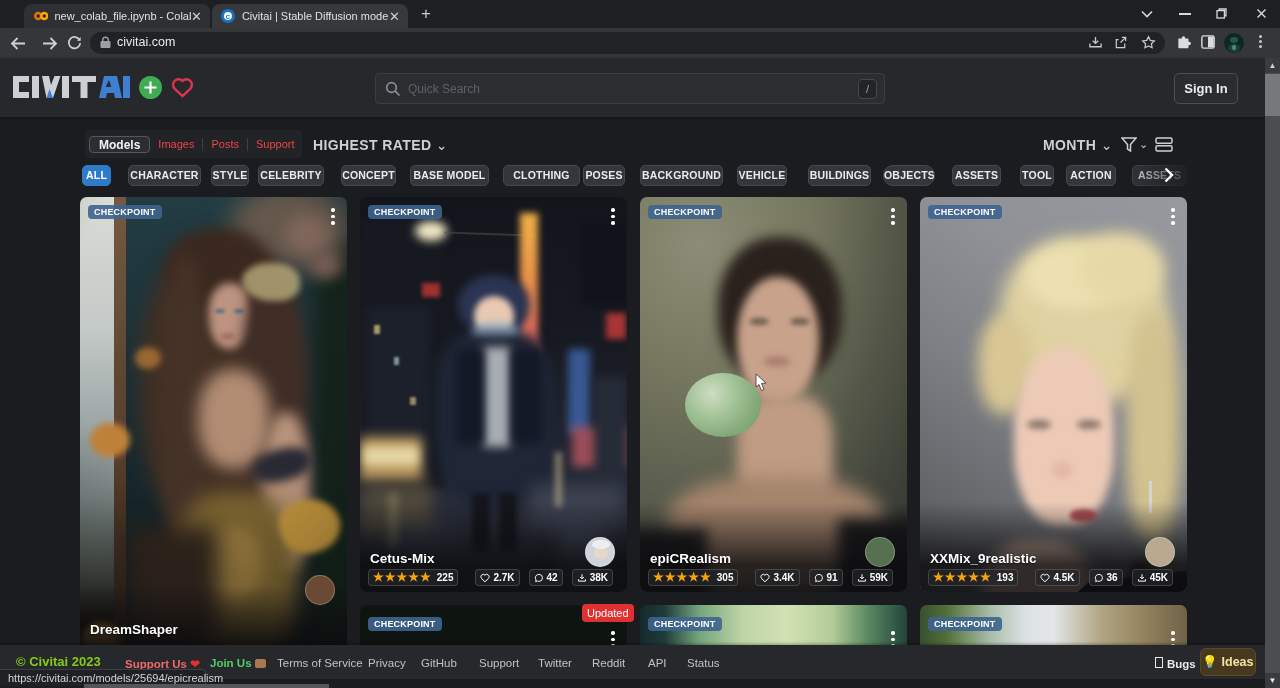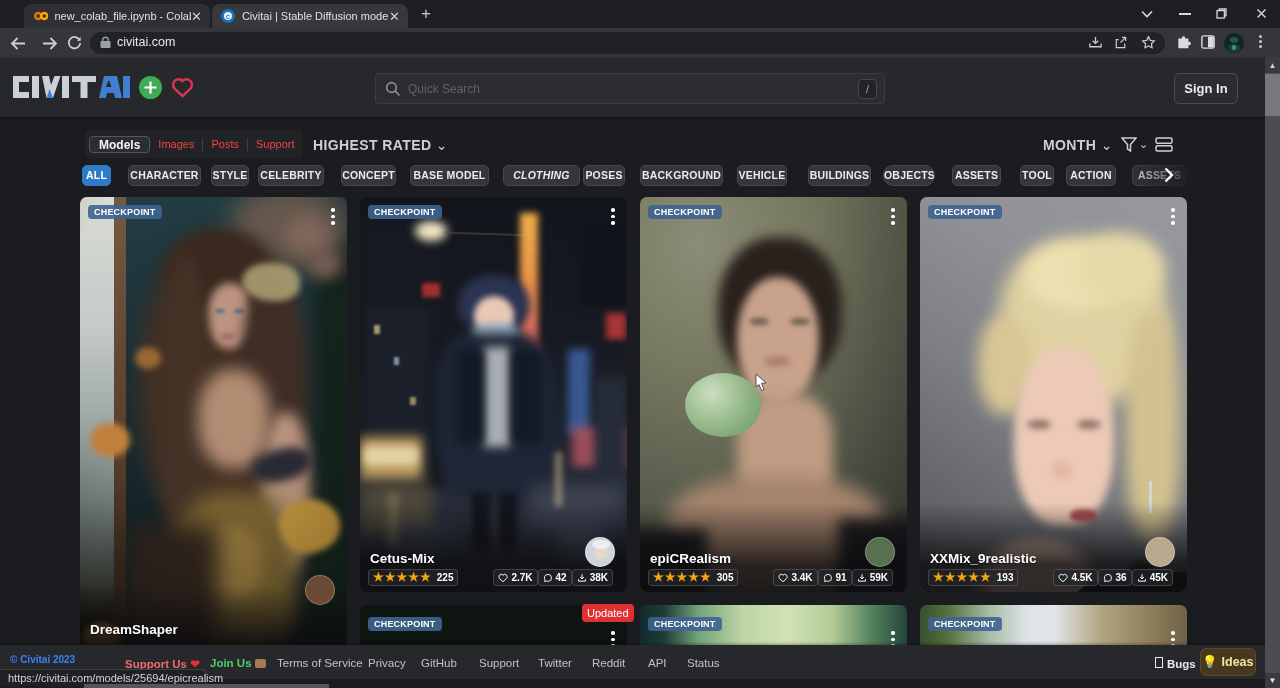--- a/index.html
+++ b/index.html
@@ -47,21 +47,21 @@
 .card { position:absolute; width:267px; border-radius:7px; overflow:hidden; background:#25262b; }
 .cbadge { position:absolute; left:8px; top:8px; background:rgba(62,100,143,.9); color:#fff; font-size:9px; font-weight:bold; letter-spacing:.2px; padding:2px 6px; border-radius:4px; z-index:5; }
 .cdots { position:absolute; right:12px; top:8px; width:4px; z-index:5; }
 .cdots span { display:block; width:3.5px; height:3.5px; border-radius:50%; background:#fff; margin:3px 0; }
 .cgrad { position:absolute; left:0; bottom:0; width:100%; height:90px; background:linear-gradient(180deg,rgba(12,12,14,0) 0%,rgba(12,12,14,.82) 70%); z-index:3; }
 .ctitle { position:absolute; left:10px; z-index:4; color:#fff; font-size:13.5px; font-weight:bold; text-shadow:0 1px 2px rgba(0,0,0,.7); }
 .crow { position:absolute; left:8px; right:14px; z-index:4; display:flex; }
 .pill { height:17px; background:rgba(36,38,43,.66); border:1px solid rgba(255,255,255,.16); border-radius:4px; display:flex; align-items:center; padding:0 4px; color:#fff; font-size:10px; font-weight:bold; white-space:nowrap; }
 .pill svg { margin-right:3px; }
 .stars { letter-spacing:1px; font-size:12px; color:#f2a30f; margin-right:5px; line-height:17px; }
-.pr { }
+.pr { margin-left:9px; }
 .avatar { position:absolute; width:30px; height:30px; border-radius:50%; z-index:4; border:1px solid rgba(255,255,255,.25); }
 
 
 #footer { position:absolute; left:0; top:645px; width:1265px; height:34px; background:#27282c; box-shadow:0 -1px 3px rgba(0,0,0,.35); z-index:20; }
 .flink { position:absolute; top:657px; font-size:11.5px; color:#c1c2c5; z-index:21; }
 #statusbubble { position:absolute; left:0; top:669px; width:206px; height:17px; background:#202124; border:1px solid #3c4043; border-left:none; border-bottom:none; border-top-right-radius:4px; z-index:30; color:#d3d4d6; font-size:11px; line-height:16px; padding-left:8px; }
 #graybar { position:absolute; left:84px; top:684px; width:245px; height:4px; background:#54565a; z-index:31; }
 
 
 #scrollbar { position:absolute; left:1265px; top:58px; width:15px; height:630px; background:#4c4d50; z-index:40; }
@@ -210,21 +210,21 @@
       <rect x="1" y="1" width="16" height="5.2" rx="1.5" fill="none" stroke="#ced0d4" stroke-width="1.5"></rect>
       <rect x="1" y="8.8" width="16" height="5.2" rx="1.5" fill="none" stroke="#ced0d4" stroke-width="1.5"></rect>
     </svg>
 
   <div class="chip blue" style="left:82px;width:29px;">ALL</div>
   <div class="chip" style="left:128px;width:73px;">CHARACTER</div>
   <div class="chip" style="left:211px;width:38px;">STYLE</div>
   <div class="chip" style="left:258px;width:66px;">CELEBRITY</div>
   <div class="chip" style="left:341px;width:55px;">CONCEPT</div>
   <div class="chip" style="left:410px;width:79px;">BASE MODEL</div>
-  <div class="chip" style="left:503px;width:77px;font-style:italic;">CLOTHING</div>
+  <div class="chip" style="left:503px;width:77px;">CLOTHING</div>
   <div class="chip" style="left:583px;width:42px;">POSES</div>
   <div class="chip" style="left:640px;width:83px;">BACKGROUND</div>
   <div class="chip" style="left:737px;width:50px;">VEHICLE</div>
   <div class="chip" style="left:808px;width:63px;">BUILDINGS</div>
   <div class="chip" style="left:883px;width:52px;border-radius:10px;">OBJECTS</div>
   <div class="chip" style="left:952px;width:49px;">ASSETS</div>
   <div class="chip" style="left:1020px;width:34px;">TOOL</div>
   <div class="chip" style="left:1066px;width:50px;">ACTION</div>
   <div class="chip" style="left:1132px;width:55px;">ASSETS</div>
   <div id="chipfade"></div>
@@ -452,21 +452,21 @@
     <div style="position:absolute; inset:0; background:linear-gradient(90deg,#375030 0%,#527038 10%,#a8bca8 26%,#dde3e5 40%,#e3e6e8 50%,#b0a582 68%,#93825e 84%,#6f6248 100%);"></div>
     <div class="cbadge" style="top:12px;">CHECKPOINT</div>
     <div class="cdots" style="top:23px;">
         <span></span>
         <span></span>
         <span></span>
       </div>
   </div>
 
   <div id="footer"></div>
-  <div class="flink" style="left:10px; font-size:10px; font-weight:bold; color:#3b82f6; top:654px;">© Civitai 2023</div>
+  <div class="flink" style="left:16px; font-size:13px; font-weight:bold; color:#84cc16; top:654px;">© Civitai 2023</div>
   <div class="flink" style="left:125px; color:#f26a6a; font-weight:bold;">Support Us <span style="color:#e03131">❤</span></div>
   <div class="flink" style="left:210px; color:#51cf66; font-weight:bold;">Join Us <span style="display:inline-block;width:11px;height:9px;background:#a87850;border-radius:2px;vertical-align:-1px;"></span></div>
   <div class="flink" style="left:277px;">Terms of Service</div>
   <div class="flink" style="left:368px;">Privacy</div>
   <div class="flink" style="left:421px;">GitHub</div>
   <div class="flink" style="left:479px;">Support</div>
   <div class="flink" style="left:538px;">Twitter</div>
   <div class="flink" style="left:592px;">Reddit</div>
   <div class="flink" style="left:648px;">API</div>
   <div class="flink" style="left:687px;">Status</div>

